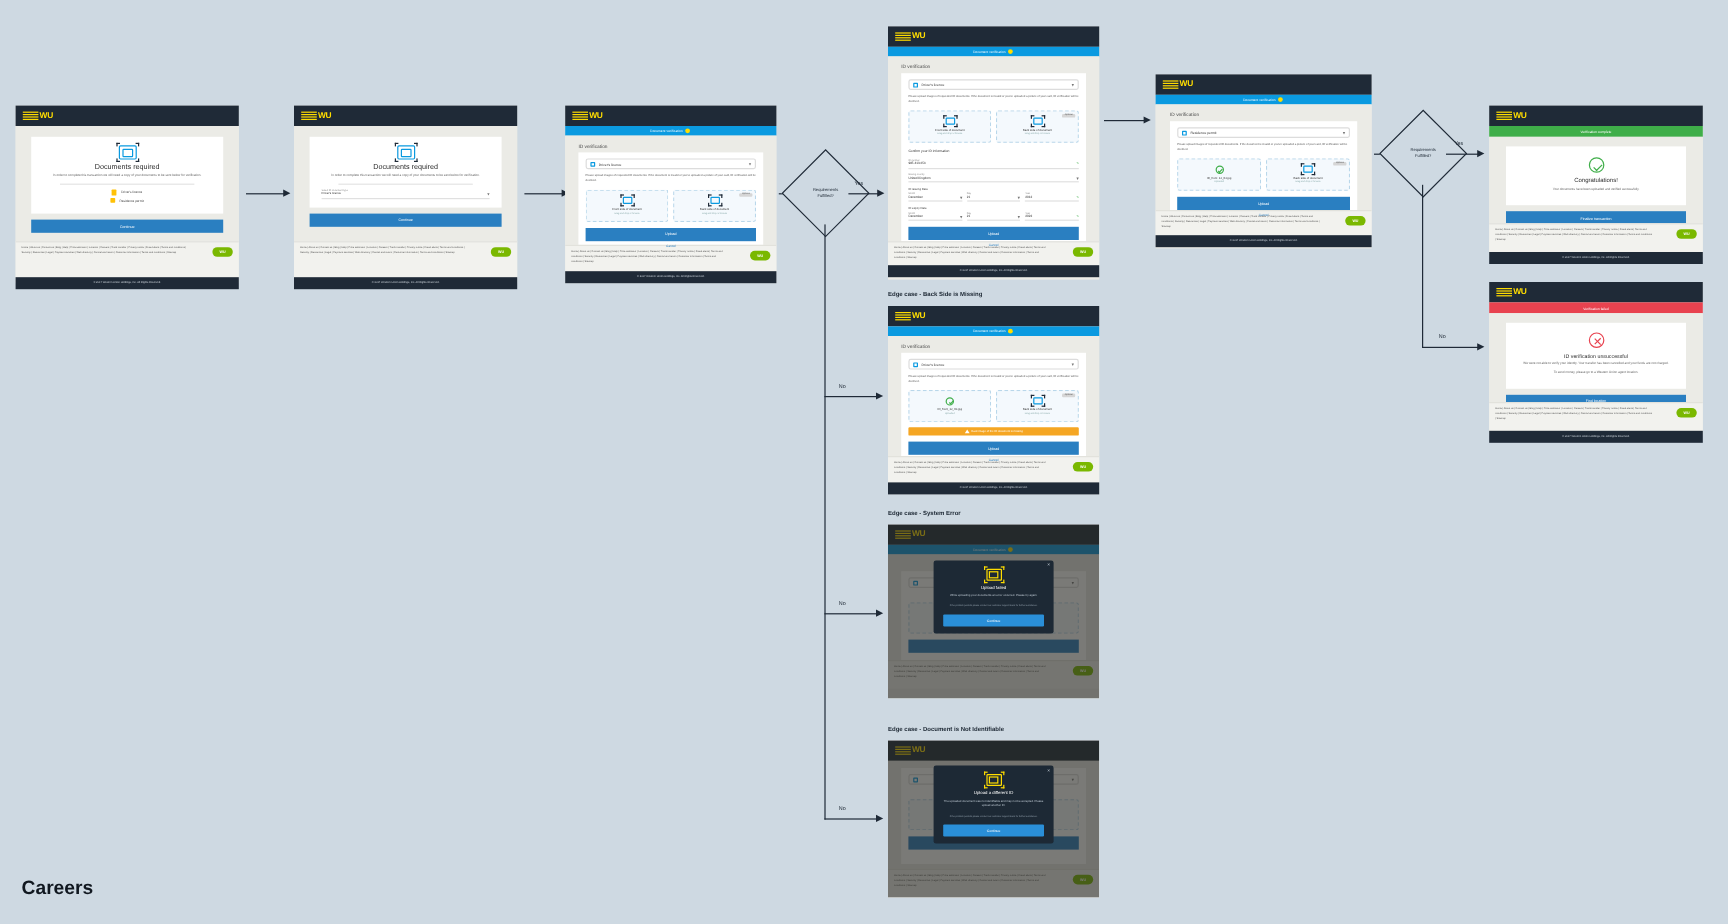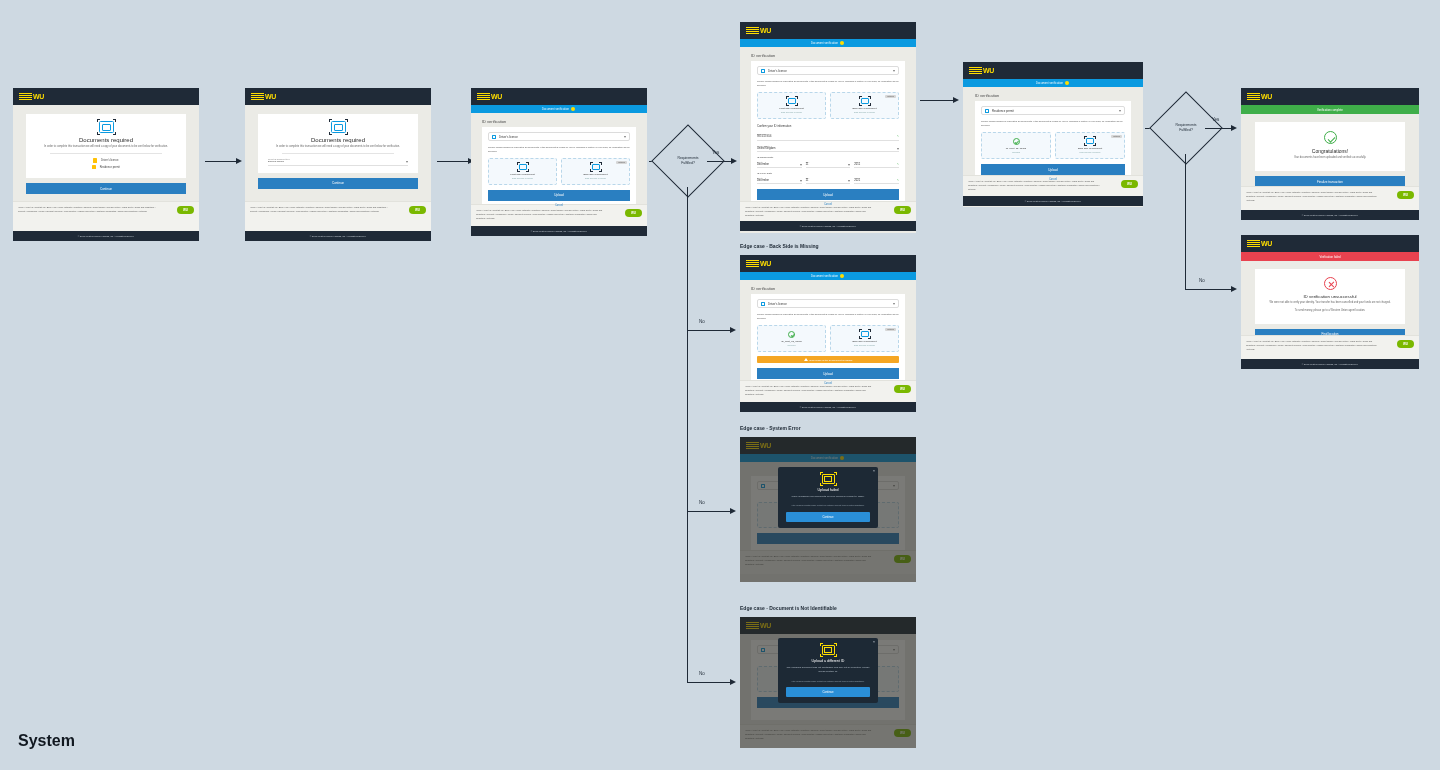--- a/index.html
+++ b/index.html
@@ -766,15 +766,15 @@
         <div class="frame"></div>
           <div class="inner"></div>
       </div>
       <div class="mtitle">Upload a different ID</div>
       <div class="mtext">The uploaded document was not identifiable and may not be accepted. Please upload another ID.</div>
       <div class="mnote">If the problem persists please contact our customer support team for further assistance.</div>
       <div class="mbtn">Continue</div>
     </div>
   </div>
 
-  <div id="sitemap-title">System</div>
+  <div id="sitemap-title">Careers</div>
 
 </div>
 
 </body></html>

